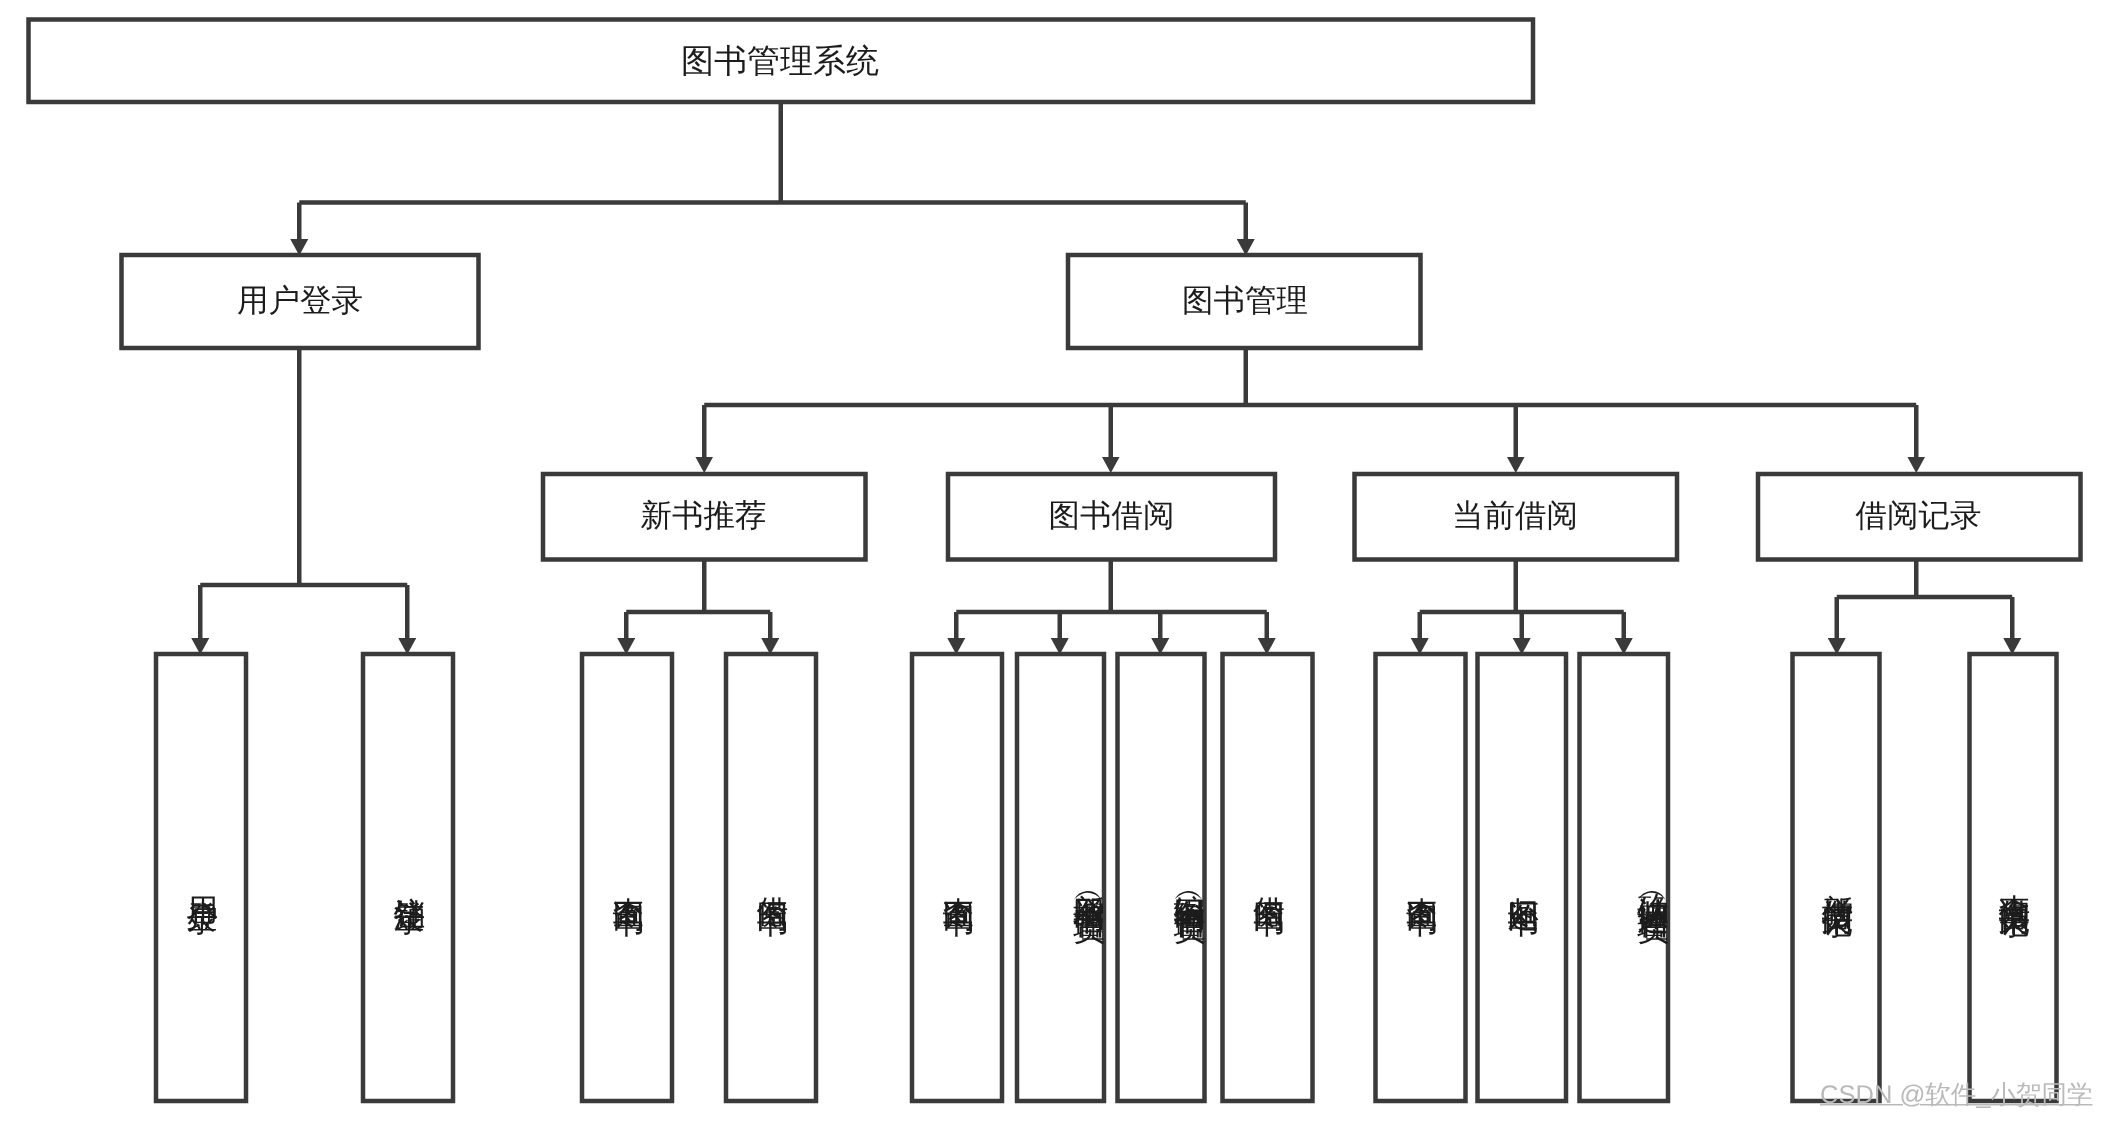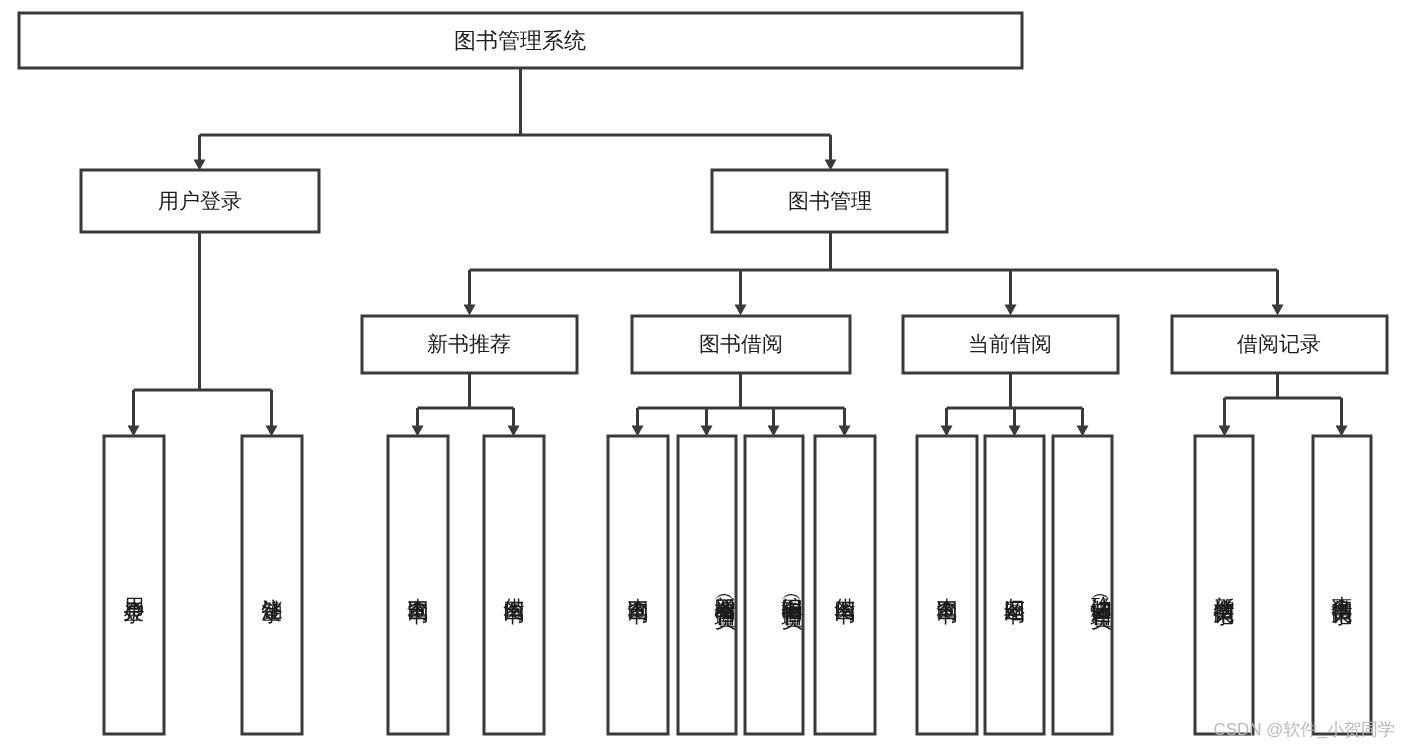--- a/index.html
+++ b/index.html
@@ -70,20 +70,21 @@
   }
   .watermark {
     position: absolute;
     right: 10px;
     bottom: 6px;
     font-family: "Liberation Sans", "DejaVu Sans", sans-serif;
     font-size: 17px;
     color: #b9b9b9;
     white-space: nowrap;
     user-select: none;
+    text-decoration: underline;
   }
 </style>
 </head>
 <body>
 
 <div id="diagram-root">
 
   <svg id="tree-svg" viewBox="0 0 1405 747">
     <defs>
       <marker id="arrow" markerWidth="11" markerHeight="12" refX="0.6" refY="6" orient="auto" markerUnits="userSpaceOnUse">

